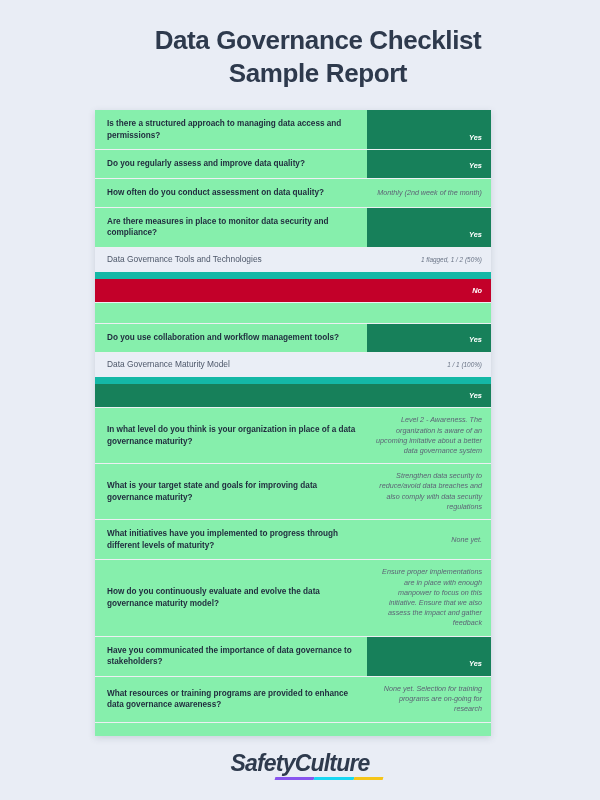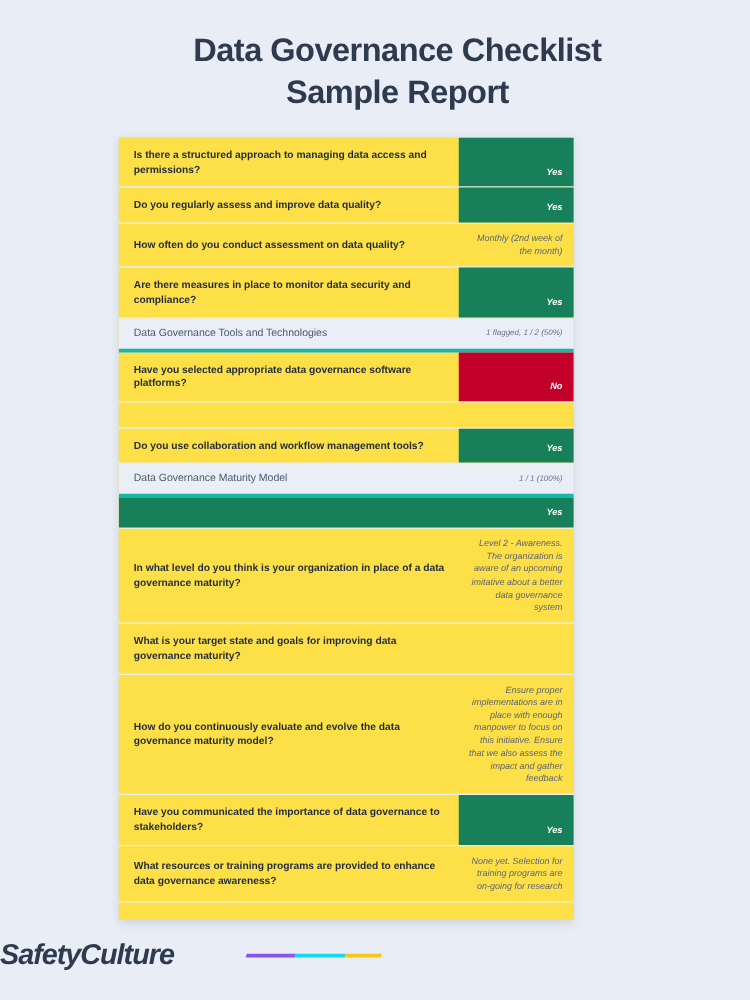--- a/index.html
+++ b/index.html
@@ -28,23 +28,23 @@
     color: #2e3a4d;
     letter-spacing: -0.4px;
     line-height: 1.28;
   }
 
   
   .report-card {
     position: absolute;
     left: 95px;
     top: 110px;
-    width: 364px;
+    width: 396px;
     height: 626px;
-    background: #fde047;
+    background: #86efac;
     box-shadow: 0 2px 7px rgba(60,70,95,0.17);
     overflow: hidden;
   }
 
   .rows {
     display: block;
   }
 
   
   .row {
@@ -94,21 +94,21 @@
   .a-cell.red   { background: #c30029; }
   .a-cell.filled .a-text {
     color: #ffffff;
     font-weight: bold;
     font-size: 7.4px;
   }
 
   
   .row.section {
     background: #eaeef6;
-    border-bottom: 3px solid #14b8a6;
+    border-bottom: 7px solid #14b8a6;
   }
   .row.section .q-cell { padding-top: 6px; padding-bottom: 6px; }
   .row.section .q-text {
     font-weight: normal;
     font-size: 8.4px;
     color: #4d5769;
   }
   .row.section .a-cell { padding-top: 6px; padding-bottom: 6px; }
   .row.section .a-text { font-size: 6.4px; color: #6a7policies; }
   .row.section .a-text { color: #6a7486; }
@@ -124,21 +124,21 @@
     color: #6a7486;
   }
 
   
   .brand {
     position: absolute;
     left: 0;
     right: 0;
     top: 752px;
     display: flex;
-    flex-direction: row;
+    flex-direction: column;
     align-items: center;
   }
   .brand-wordmark {
     font-size: 23px;
     font-weight: bold;
     font-style: italic;
     color: #2e3a4d;
     letter-spacing: -0.8px;
     line-height: 1;
     position: relative;
@@ -201,23 +201,20 @@
       </div>
       <div class="row section">
         <div class="q-cell">
           <span class="q-text">Data Governance Tools and Technologies</span>
         </div>
         <div class="a-cell">
           <span class="a-text">1 flagged, 1 / 2 (50%)</span>
         </div>
       </div>
       <div class="row">
-        <div class="q-cell">
-          <span class="q-text">Have you selected appropriate data governance software platforms?</span>
-        </div>
         <div class="a-cell filled red">
           <span class="a-text">No</span>
         </div>
       </div>
       <div class="row note">
         <div class="a-cell">
           <span class="a-text"></span>
         </div>
       </div>
       <div class="row">
@@ -245,20 +242,31 @@
         <div class="q-cell">
           <span class="q-text">In what level do you think is your organization in place of a data governance maturity?</span>
         </div>
         <div class="a-cell">
           <span class="a-text">Level 2 - Awareness. The organization is aware of an upcoming imitative about a better data governance system</span>
         </div>
       </div>
       <div class="row">
         <div class="q-cell">
           <span class="q-text">What is your target state and goals for improving data governance maturity?</span>
+        </div>
+        <div class="a-cell">
+          <span class="a-text">Strengthen data security to reduce/avoid data breaches and also comply with data security regulations</span>
+        </div>
+      </div>
+      <div class="row">
+        <div class="q-cell">
+          <span class="q-text">What initiatives have you implemented to progress through different levels of maturity?</span>
+        </div>
+        <div class="a-cell">
+          <span class="a-text">None yet.</span>
         </div>
       </div>
       <div class="row">
         <div class="q-cell">
           <span class="q-text">How do you continuously evaluate and evolve the data governance maturity model?</span>
         </div>
         <div class="a-cell">
           <span class="a-text">Ensure proper implementations are in place with enough manpower to focus on this initiative. Ensure that we also assess the impact and gather feedback</span>
         </div>
       </div>

